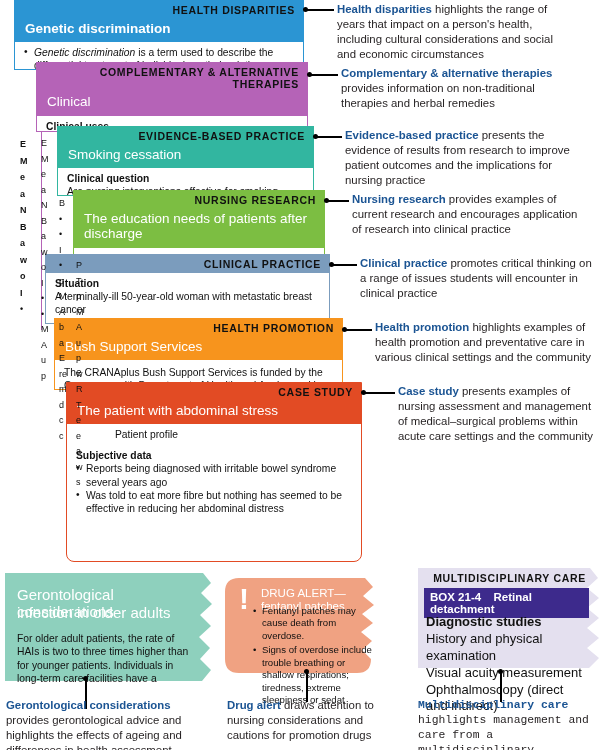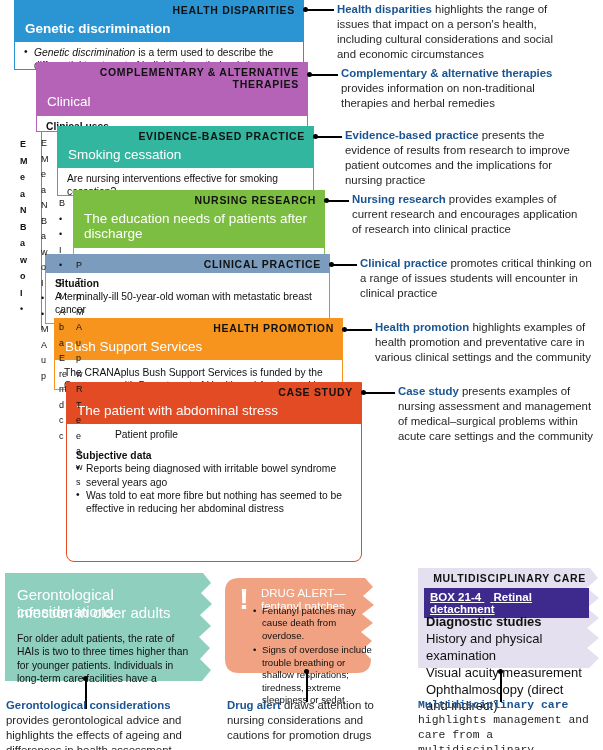--- a/index.html
+++ b/index.html
@@ -39,21 +39,21 @@
   
   .anno{position:absolute;font-size:11.4px;line-height:1.33;color:#231f20;width:232px;}
   .anno b{color:#1b5493;font-weight:bold;}
   .leader{position:absolute;background:#000;height:1.6px;}
   .dot{position:absolute;width:5px;height:5px;border-radius:50%;background:#000;}
   .vleader{position:absolute;background:#000;width:1.6px;}
   .bt-title{font-size:15px;color:#ffffff;line-height:1.12;}
   .bt-sub{font-size:15px;color:#ffffff;line-height:1.12;}
   .bt-body{font-size:10.3px;line-height:1.3;color:#111;}
   .mdc-cat{font-size:10.5px;font-weight:bold;letter-spacing:.7px;text-align:right;color:#111;}
-  .mdc-bar{background:#3d2a8c;color:#fff;font-size:11.5px;font-weight:bold;text-decoration:underline;}
+  .mdc-bar{background:#3d2a8c;color:#fff;font-size:11.5px;font-weight:bold;}
   .mdc-body{font-size:13px;line-height:1.3;color:#111;}
 
   .bang{position:absolute;color:#fff;font-weight:bold;font-size:30px;line-height:1;}
 </style>
 </head>
 <body>
 
 <div class="stage">
 
   <div class="stub" style="left:0px;top:0px;width:42px;height:330px;border-right:1px solid #b563b7;"></div>
@@ -80,20 +80,21 @@
 
     </div>
   </div>
 
   <div class="fbox" style="left:57px;top:126px;width:257px;height:70px;border:1px solid #32b6a0;">
     <div style="background:#32b6a0;">
       <div class="cat">EVIDENCE-BASED PRACTICE</div>
       <div class="ttl">Smoking cessation</div>
     </div>
     <div class="body">
+      <div style="font-weight:bold;">Clinical question</div>
       <div>Are nursing interventions effective for smoking cessation?</div>
     </div>
   </div>
 
   <div class="fbox" style="left:73px;top:190px;width:252px;height:70px;border:1px solid #7cbe42;">
     <div style="background:#7cbe42;">
       <div class="cat">NURSING RESEARCH</div>
       <div class="ttl">The education needs of patients after discharge</div>
     </div>
     <div class="body">
@@ -137,21 +138,21 @@
   </div>
 
   <div style="position:absolute;left:20px;top:136px;width:16px;height:180px;font-size:9px;line-height:16.5px;color:#111;font-weight:bold;overflow:hidden;">E<br>M<br>e<br>a<br>N<br>B<br>a<br>w<br>o<br>I<br>•</div>
   <div style="position:absolute;left:41px;top:136px;width:14px;height:250px;font-size:9px;line-height:15.5px;color:#111;overflow:hidden;">E<br>M<br>e<br>a<br>N<br>B<br>a<br>w<br>o<br>I<br>•<br>•<br>M<br>A<br>u<br>p<br>w</div>
   <div style="position:absolute;left:59px;top:196px;width:14px;height:250px;font-size:9px;line-height:15.5px;color:#111;overflow:hidden;">B<br>•<br>•<br>I<br>•<br>p<br>M<br>A<br>b<br>a<br>E<br>re<br>m<br>d<br>c<br>c</div>
   <div style="position:absolute;left:76px;top:258px;width:14px;height:230px;font-size:9px;line-height:15.5px;color:#111;overflow:hidden;">P<br>T<br>p<br>M<br>A<br>u<br>p<br>w<br>R<br>T<br>e<br>e<br>a<br>w<br>s<br>s<br>R</div>
 
   <div class="dot" style="left:303px;top:7px;"></div>
   <div class="leader" style="left:307px;top:9px;width:27px;"></div>
   <div class="anno" style="left:337px;top:2px;">
-    <b>Health disparities</b><span> highlights the range of issues that impact on a person's health, including cultural considerations and social and economic circumstances</span>
+    <b>Health disparities</b><span> highlights the range of years that impact on a person's health, including cultural considerations and social and economic circumstances</span>
   </div>
 
   <div class="dot" style="left:307px;top:72px;"></div>
   <div class="leader" style="left:311px;top:74px;width:27px;"></div>
   <div class="anno" style="left:341px;top:66px;">
     <b>Complementary &amp; alternative therapies</b><span> provides information on non-traditional therapies and herbal remedies</span>
   </div>
 
   <div class="dot" style="left:313px;top:134px;"></div>
   <div class="leader" style="left:317px;top:136px;width:25px;"></div>

